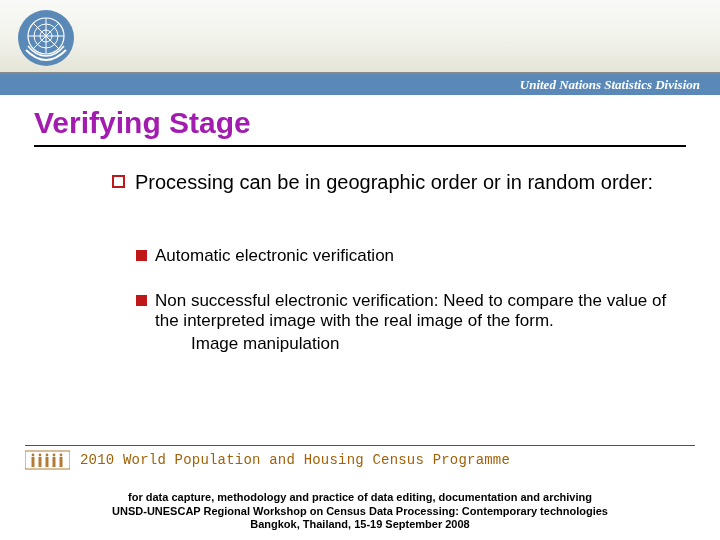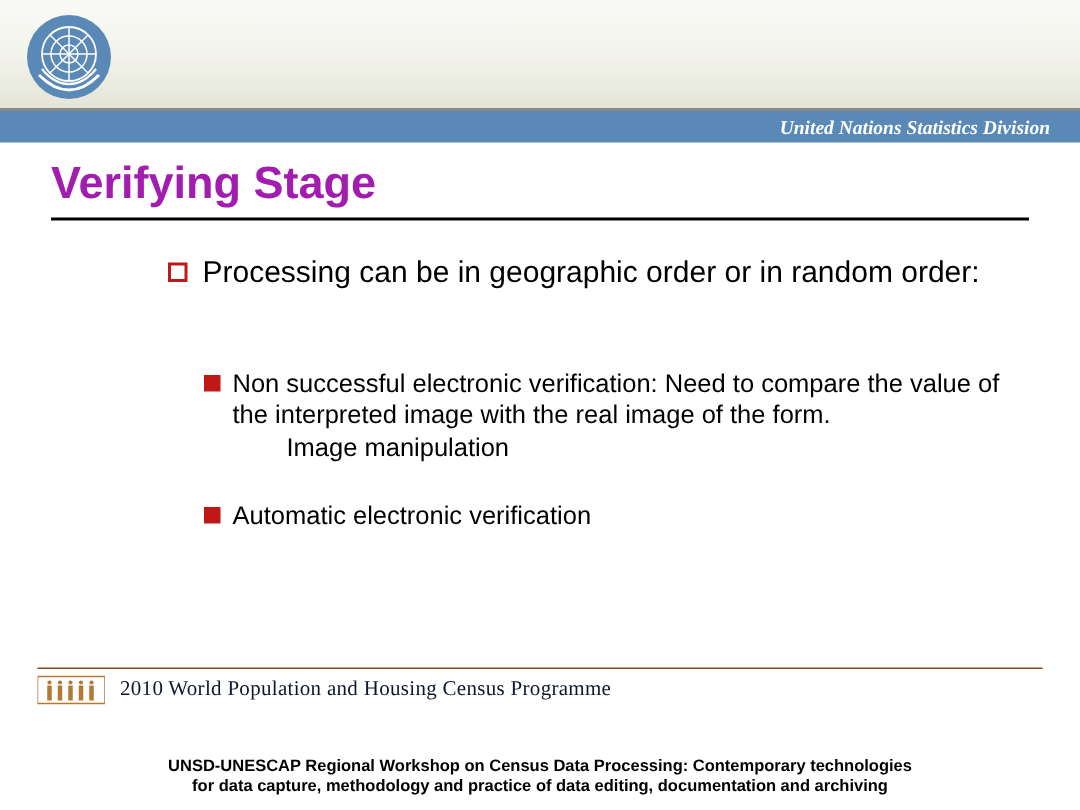--- a/index.html
+++ b/index.html
@@ -54,22 +54,22 @@
   .programme {
     position: absolute; left: 25px; top: 445px; width: 670px; height: 28px;
     border-top: 1px solid #7a4a1a;
     display: flex; align-items: center;
   }
   .prog-logo {
     width: 45px; height: 22px; margin-left: 0; margin-right: 10px;
     display: flex; align-items: center; justify-content: center;
   }
   .prog-text {
-    font-family: Liberation Serif, serif;
-    font-size: 14px; color: #0f172a; letter-spacing: 0.2px;
+    font-family: Liberation Mono, monospace;
+    font-size: 14px; color: #a16207; letter-spacing: 0.2px;
   }
 
   
   .footer {
     position: absolute; left: 0; bottom: 8px; width: 720px;
     text-align: center; font-size: 11px; font-weight: bold; line-height: 1.25;
     font-family: Verdana, sans-serif;
   }
 </style>
 </head>
@@ -101,28 +101,28 @@
   <div class="title-rule"></div>
 
   <div class="content">
     <div class="b1">
       <span class="marker"></span>
       <span class="txt">Processing can be in geographic order or in random order:</span>
     </div>
     <div class="sub">
       <div class="b2">
         <span class="marker"></span>
+        <span class="txt">Automatic electronic verification</span>
+      </div>
+      <div class="b2">
+        <span class="marker"></span>
         <span class="txt">
           <span>Non successful electronic verification: Need to compare the value of the interpreted image with the real image of the form.</span>
           <span class="extra">Image manipulation</span>
         </span>
-      </div>
-      <div class="b2">
-        <span class="marker"></span>
-        <span class="txt">Automatic electronic verification</span>
       </div>
     </div>
   </div>
 
   <div class="programme">
     <span class="prog-logo">
       <svg viewBox="0 0 45 22" width="45" height="22">
         <rect x="0" y="2" width="45" height="18" fill="none" stroke="#b37a36" stroke-width="1"></rect>
         <circle cx="8" cy="6" r="1.4" fill="#b37a36"></circle>
           <rect x="6.5" y="8" width="3" height="10" fill="#b37a36"></rect>
@@ -133,17 +133,18 @@
         <circle cx="29" cy="6" r="1.4" fill="#b37a36"></circle>
           <rect x="27.5" y="8" width="3" height="10" fill="#b37a36"></rect>
         <circle cx="36" cy="6" r="1.4" fill="#b37a36"></circle>
           <rect x="34.5" y="8" width="3" height="10" fill="#b37a36"></rect>
       </svg>
     </span>
     <span class="prog-text">2010 World Population and Housing Census Programme</span>
   </div>
 
   <div class="footer">
+    <div>for data capture, methodology and practice of data editing, documentation and archiving</div>
     <div>UNSD-UNESCAP Regional Workshop on Census Data Processing: Contemporary technologies</div>
-    <div>for data capture, methodology and practice of data editing, documentation and archiving</div>
+    <div>Bangkok, Thailand, 15-19 September 2008</div>
   </div>
 
 </div>
 
 </body></html>

